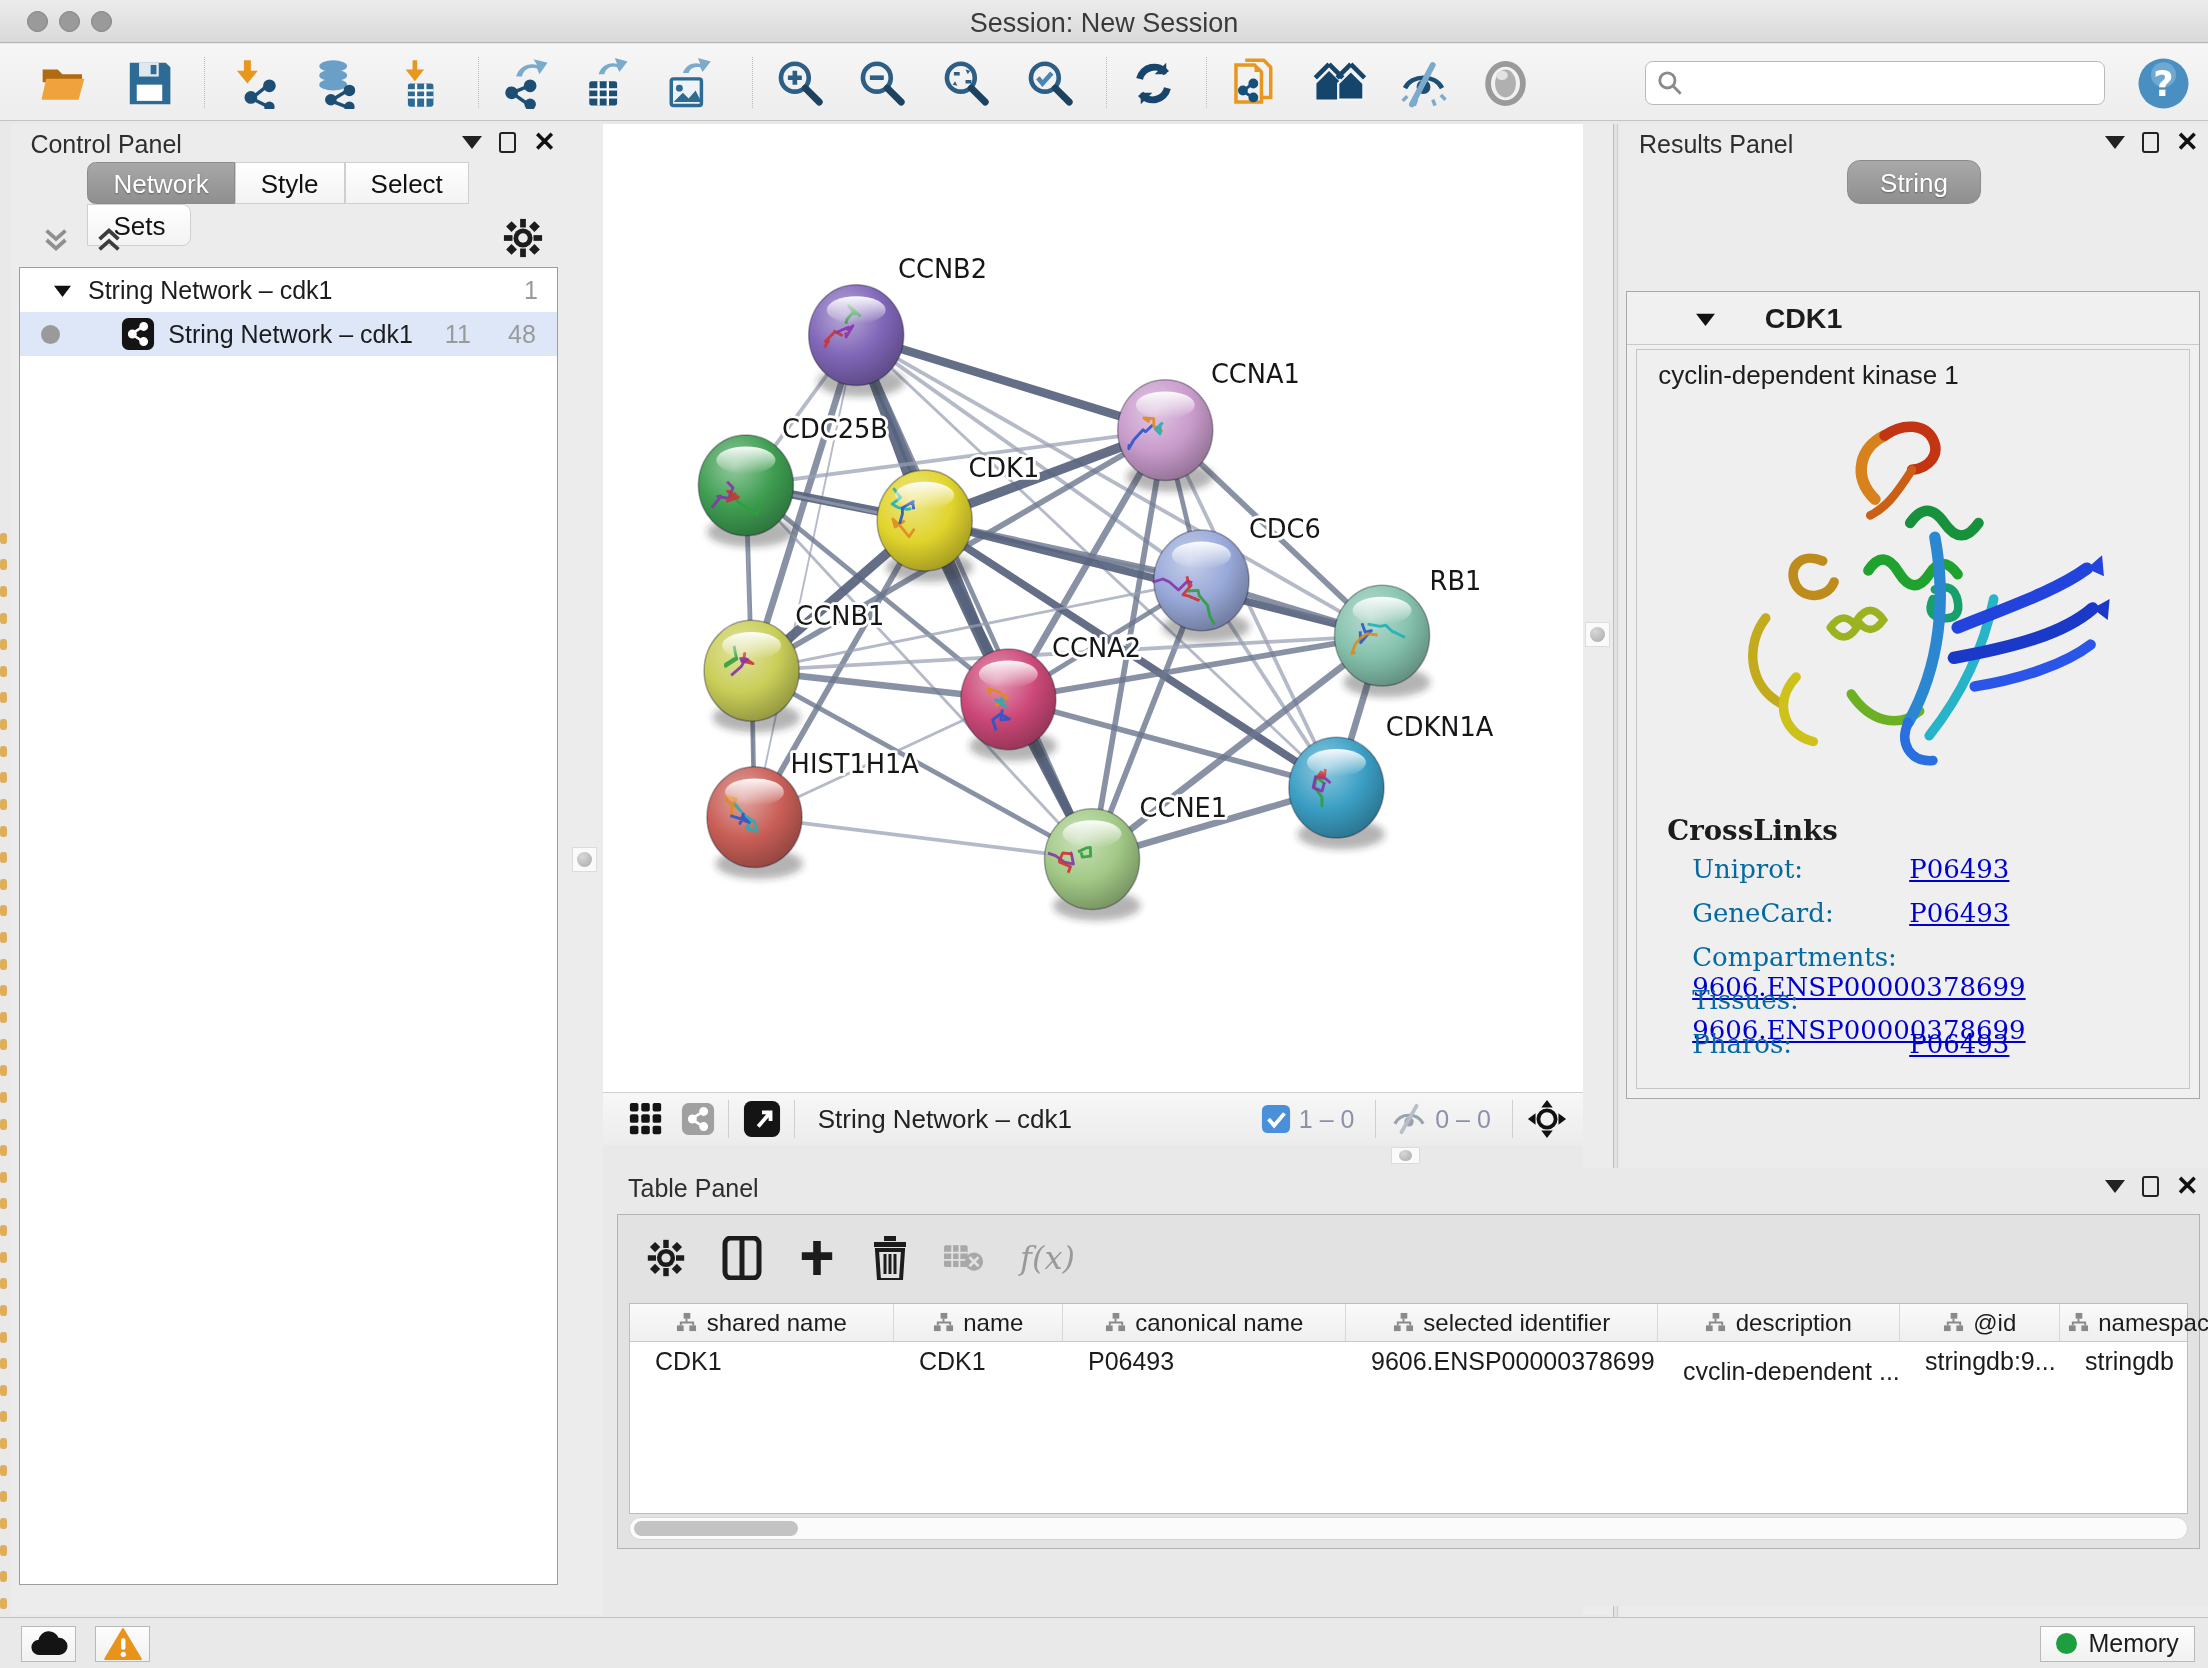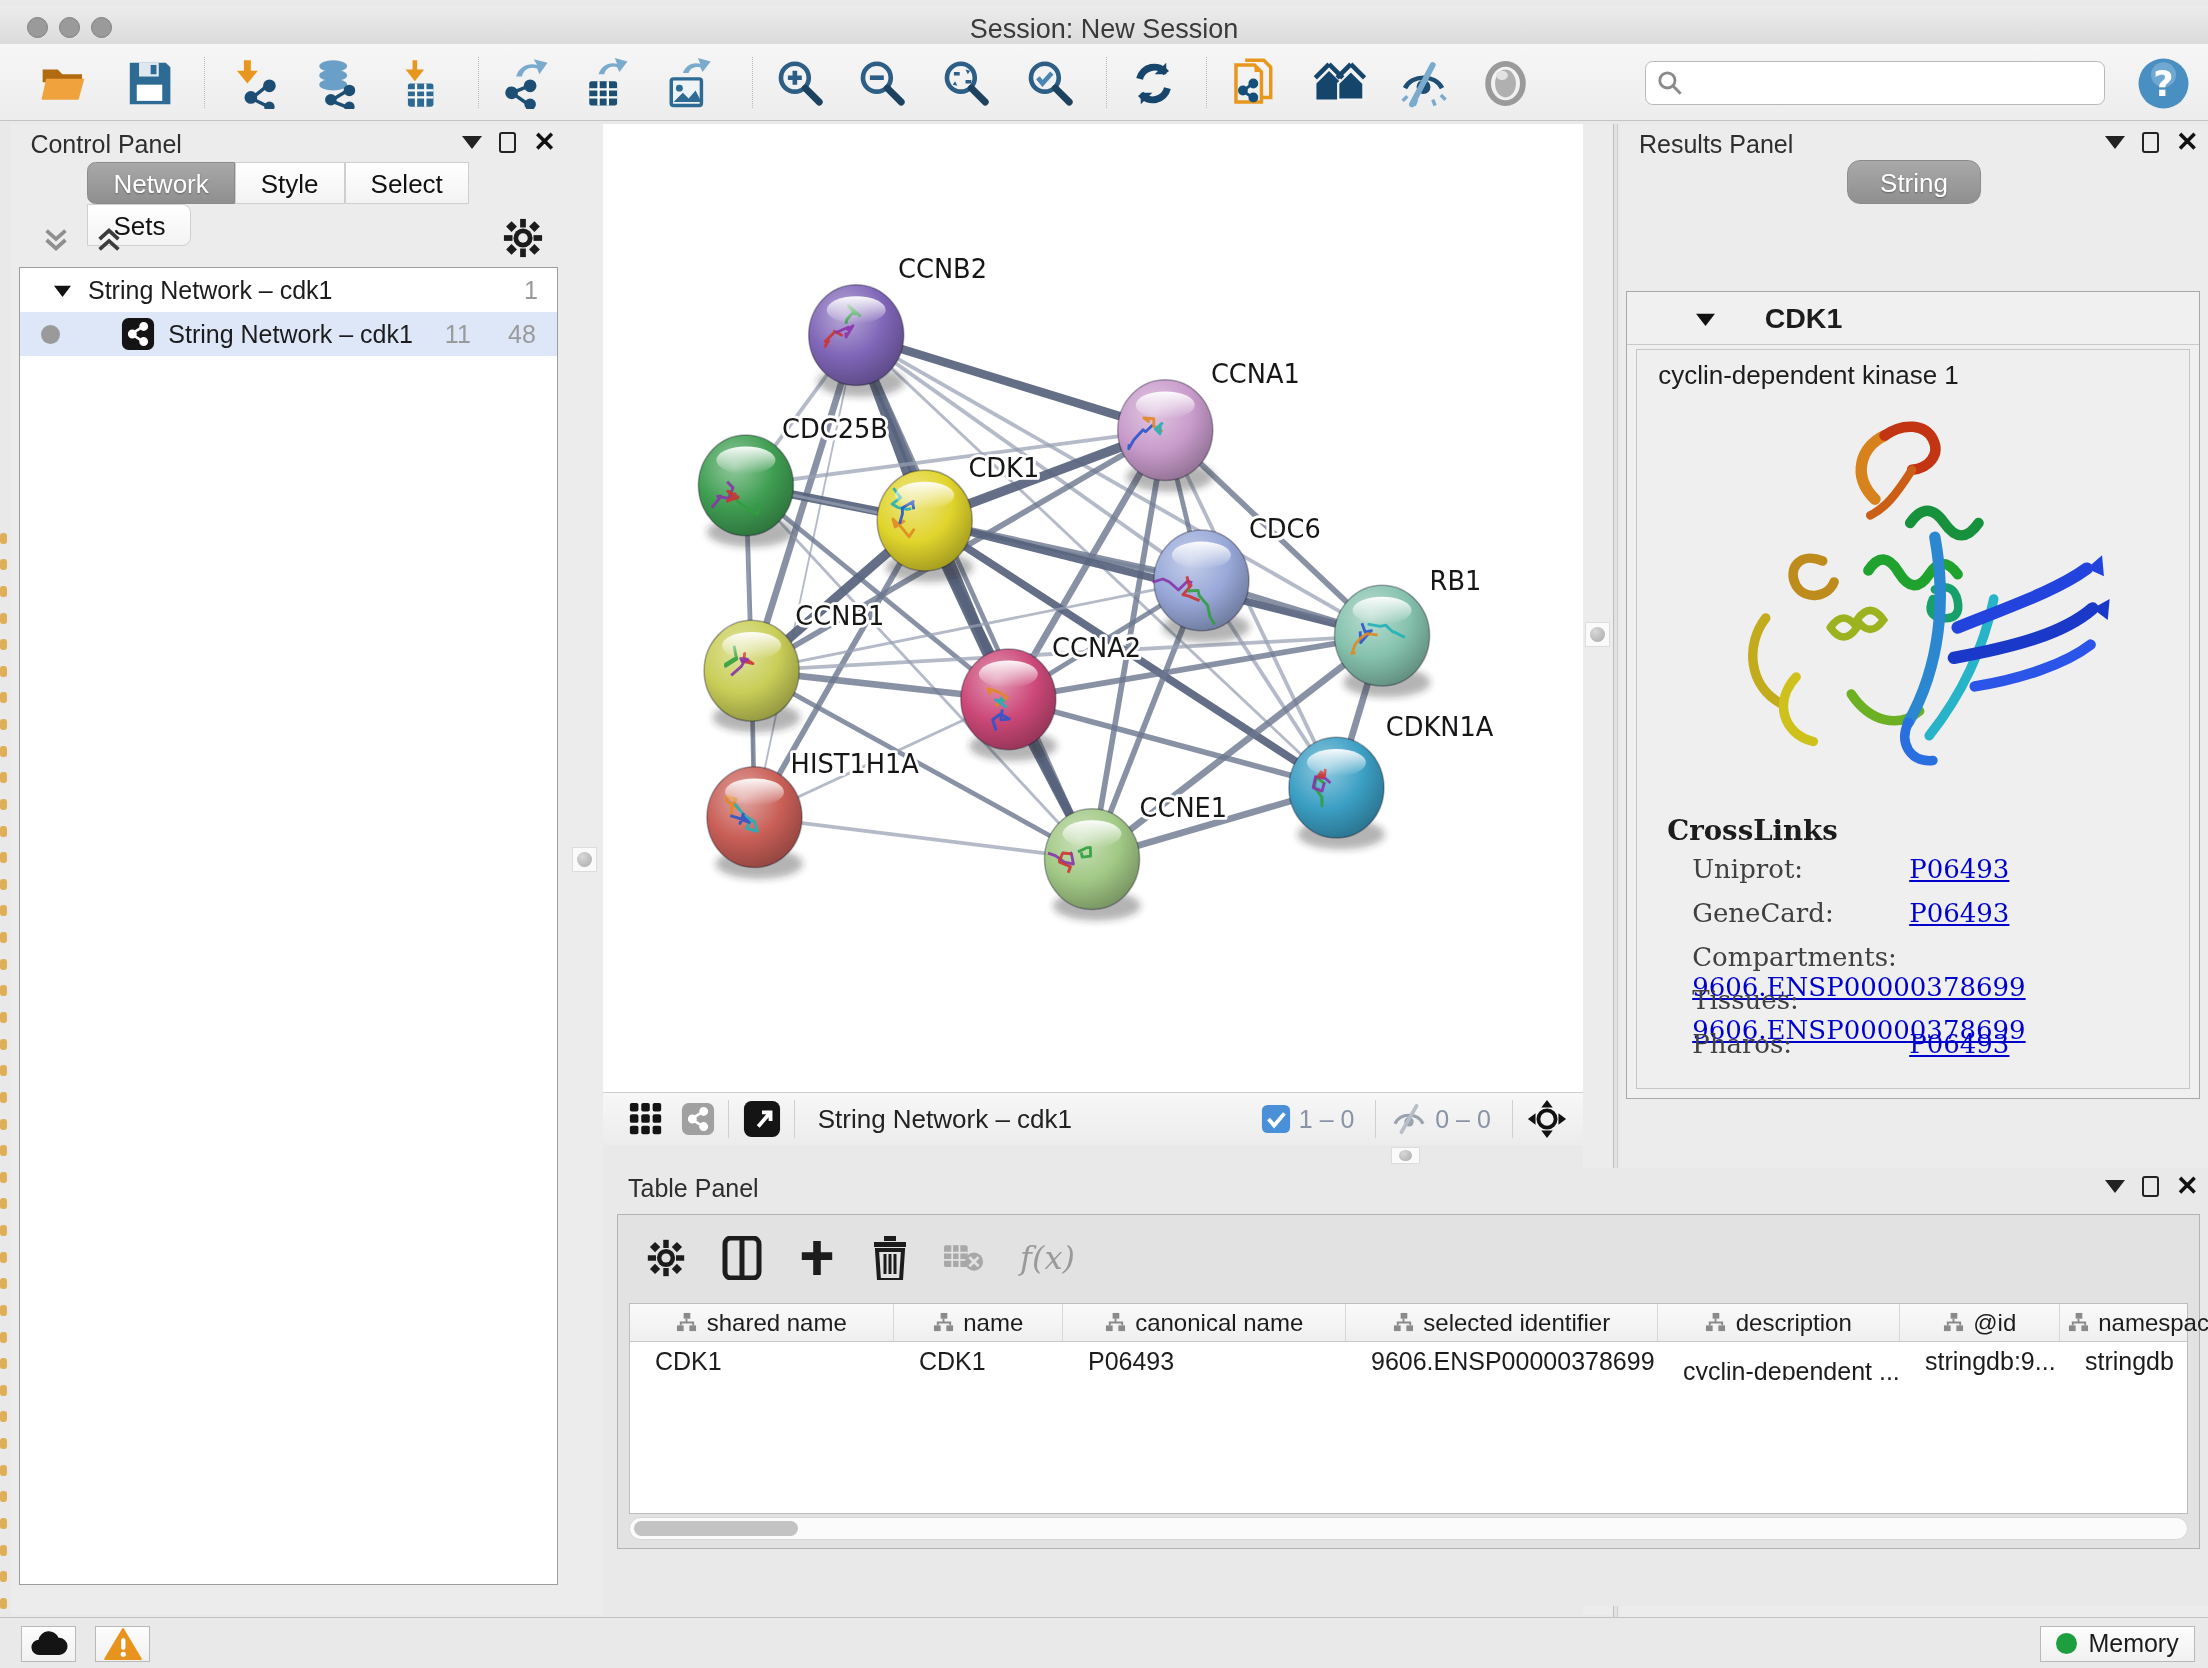--- a/index.html
+++ b/index.html
@@ -1,21 +1,21 @@
 <!DOCTYPE html>
 <html style="font-size:15px"><head>
 <meta charset="utf-8">
 <style>
   * { margin:0; padding:0; box-sizing:border-box; }
   html,body { width:2208px; height:1668px; overflow:hidden; }
   body { font-family:"Liberation Sans", sans-serif; background:#e9e9e9; color:#1c1c1c; position:relative; }
 
   
   #titlebar { position:absolute; left:0; top:0; width:2208px; height:43px;
-    background:linear-gradient(#ececec,#d9d9d9); border-bottom:1px solid #b5b5b5;margin-top:6px; }
+    background:linear-gradient(#ececec,#d9d9d9); border-bottom:1px solid #b5b5b5; }
   .traffic { position:absolute; top:10.5px; width:21px; height:21px; border-radius:50%;
     background:#9a9a9a; border:1px solid #7f7f7f; }
   #win-title { position:absolute; left:0; right:0; top:7.6px; text-align:center;
     font-size:27px; color:#3a3a3a; }
 
   
   #toolbar { position:absolute; left:0; top:44px; width:2208px; height:77px;
     background:linear-gradient(#f6f6f6,#ededed); border-bottom:1px solid #c4c4c4; }
   .tbtn { position:absolute; top:9.5px; width:59px; height:59px; display:flex;
     align-items:center; justify-content:center; }
@@ -78,21 +78,21 @@
     background:linear-gradient(#ffffff,#f1f1f1); border:1px solid #c3c3c3; border-radius:8.6px; }
   #rp-listbox { position:absolute; left:5.7px; right:7.6px; top:167px; height:808px; background:#f0f0f0; border:1.9px solid #a9a9a9; }
   #rp-entry-head { position:absolute; left:0; right:0; top:0; height:53px; border-bottom:1px solid #c9c9c9; }
   #rp-entry-name { position:absolute; left:138px; top:9.5px; font-size:28.5px; font-weight:bold; }
   #rp-entry-tri { position:absolute; left:67px; top:19px; }
   #rp-entry-body { position:absolute; left:9.5px; right:9.5px; top:57px; bottom:9.5px; background:#efefef; border:1px solid #c6c6c6; }
   #rp-desc { font-size:26px; margin:9.5px 0 0 21px; }
   #rp-structure { position:absolute; left:50%; transform:translateX(-50%); top:59px; }
   #rp-crosslinks-title { position:absolute; left:30px; top:464px; font-family:"DejaVu Serif", serif; font-weight:bold; font-size:27.6px; }
   .cl-row { position:absolute; left:55px; font-family:"DejaVu Serif", serif; font-size:26px; }
-  .cl-label { display:inline-block; width:217px; color:#404040; }
+  .cl-label { display:inline-block; width:217px; color:#0369a1; }
   .cl-link { color:#0000cd; text-decoration:underline; }
 
   
   #table-panel { position:absolute; left:609px; top:1168px; right:0; height:438px; background:#e9e9e9; }
   #tp-box { position:absolute; left:7.6px; right:7.6px; top:46px; height:335px; background:#e2e2e2; border:1.9px solid #b3b3b3; }
   #tp-toolbar { position:absolute; left:28.5px; top:11.4px; height:63px; display:flex; align-items:center; gap:36px; }
   #tp-fx { font-family:"DejaVu Serif", serif; font-style:italic; font-size:32px; color:#9a9a9a; }
   #tp-table { position:absolute; left:11.4px; right:11.4px; top:88px; height:211px; background:#fff; border:1px solid #bdbdbd; }
   #tp-header { display:flex; height:38px; background:linear-gradient(#fafafa,#efefef); border-bottom:1px solid #c9c9c9; }
   .th { display:flex; align-items:center; justify-content:center; gap:9.5px; font-size:24px; color:#1c1c1c;

